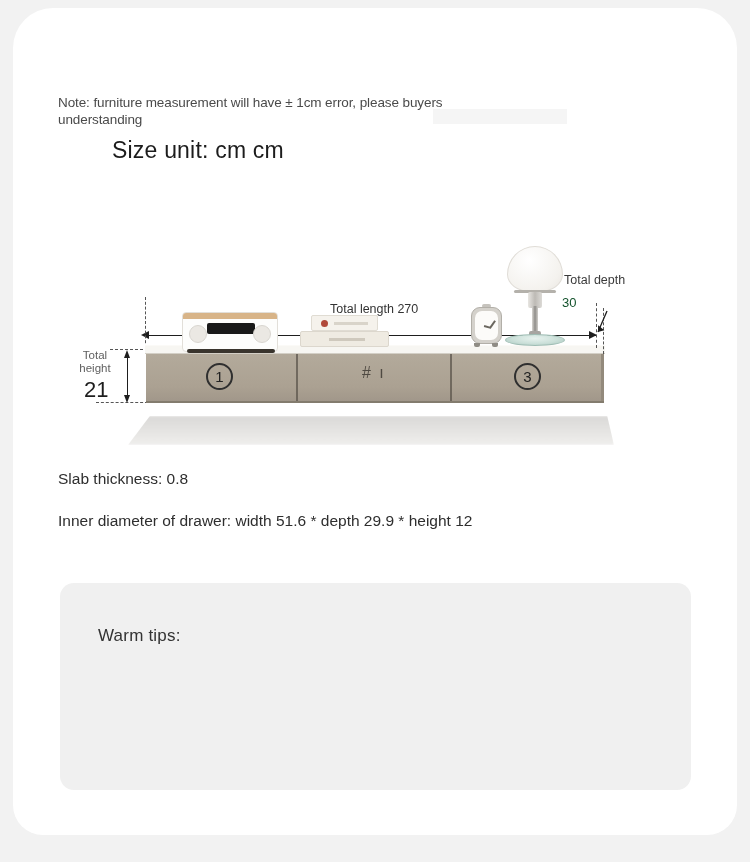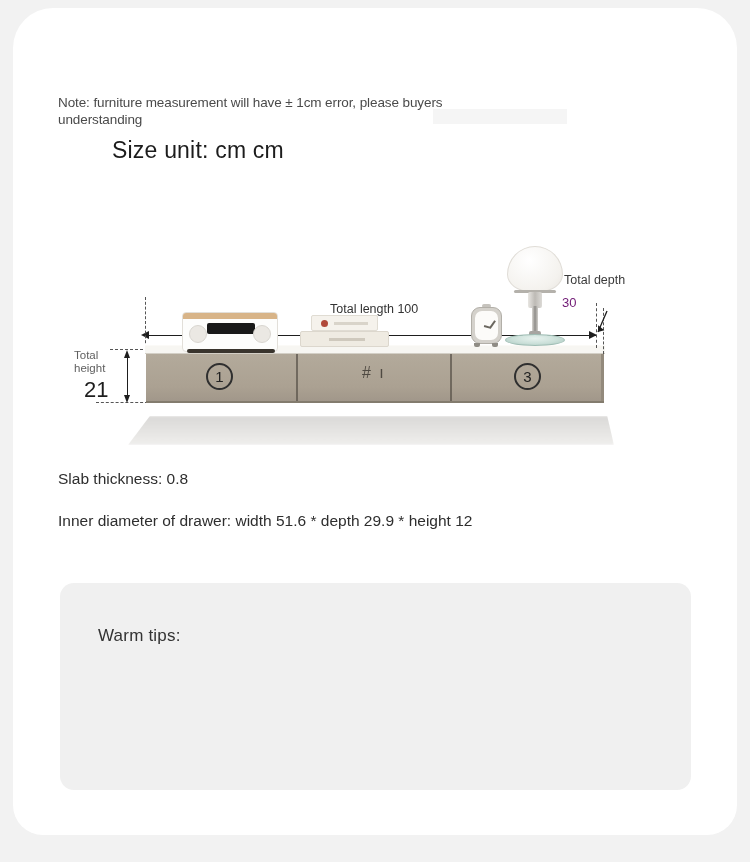--- a/index.html
+++ b/index.html
@@ -18,34 +18,34 @@
 
   
   .note {
     left:58px; top:94px; width:472px; font-size:13.5px; line-height:17px;
     color:#4a4a4a; z-index:3; letter-spacing:-0.1px;
   }
   .overlay-rect { left:433px; top:109px; width:134px; height:15px; background:#f5f5f5; z-index:2; }
   .size-heading { left:112px; top:137px; font-size:23px; color:#1c1c1c; z-index:3; letter-spacing:0.2px; }
 
   
-  .dim { z-index:3; }
+  .dim { z-index:3;text-align:center; }
   .dim-front { z-index:6; }
   .h-line { left:147px; top:335px; width:450px; border-top:1.3px solid #1e1e1e; }
   .arrow { width:0; height:0; }
   .arrow-left  { left:141px; top:331px; border-top:4px solid transparent; border-bottom:4px solid transparent; border-right:8px solid #1e1e1e; }
   .arrow-right { left:589px; top:331px; border-top:4px solid transparent; border-bottom:4px solid transparent; border-left:8px solid #1e1e1e; }
   .len-label { left:330px; top:302px; font-size:12.5px; color:#333; }
   .dash-v { border-left:1px dashed #555; width:0; }
   .dash-h { border-top:1px dashed #555; height:0; }
   .dash-left-v  { left:145px; top:297px; height:51px; }
   .dash-right-a { left:596px; top:303px; height:45px; }
   .dash-right-b { left:603px; top:308px; height:46px; }
   .depth-label { left:564px; top:273px; font-size:12.5px; color:#3a3a3a; }
-  .depth-value { left:562px; top:295px; font-size:13px; color:#701a75; }
+  .depth-value { left:562px; top:295px; font-size:13px; color:#14532d; }
   .hgt-dash-top { left:110px; top:349px; width:38px; }
   .hgt-dash-bot { left:96px;  top:402px; width:52px; }
   .v-line { left:127px; top:353px; height:47px; border-left:1.3px solid #1e1e1e; }
   .arrow-up   { left:124px; top:350px; border-left:3.5px solid transparent; border-right:3.5px solid transparent; border-bottom:8px solid #1e1e1e; }
   .arrow-down { left:124px; top:395px; border-left:3.5px solid transparent; border-right:3.5px solid transparent; border-top:8px solid #1e1e1e; }
   .hgt-label { left:74px; top:349px; width:42px; font-size:11.5px; line-height:13px; color:#5f5f5f; }
   .hgt-value { left:84px; top:377px; font-size:22px; color:#1d1d1d; }
 
   
   .slab {
@@ -133,21 +133,21 @@
 
   <div class="abs overlay-rect"></div>
   <div class="abs note">Note: furniture measurement will have ± 1cm error, please buyers understanding</div>
   <div class="abs size-heading">Size unit: cm cm</div>
 
   <div class="abs floor-shadow"></div>
 
   <div class="abs dim h-line"></div>
   <div class="abs dim arrow arrow-left"></div>
   <div class="abs dim arrow arrow-right"></div>
-  <div class="abs dim len-label">Total length 100</div>
+  <div class="abs dim len-label">Total length 270</div>
   <div class="abs dim dash-v dash-left-v"></div>
   <div class="abs dim-front dash-v dash-right-a"></div>
   <div class="abs dim-front dash-v dash-right-b"></div>
   <svg class="abs depth-arrow" width="22" height="32" viewBox="0 0 22 32">
     <line x1="17" y1="3" x2="8" y2="24" stroke="#1e1e1e" stroke-width="1.3"></line>
     <polygon points="8,24 13.5,20.5 6,17.5" fill="#1e1e1e" transform="rotate(18 8 24)"></polygon>
   </svg>
   <div class="abs dim depth-label">Total depth</div>
   <div class="abs dim depth-value">30</div>
   <div class="abs dim dash-h hgt-dash-top"></div>

